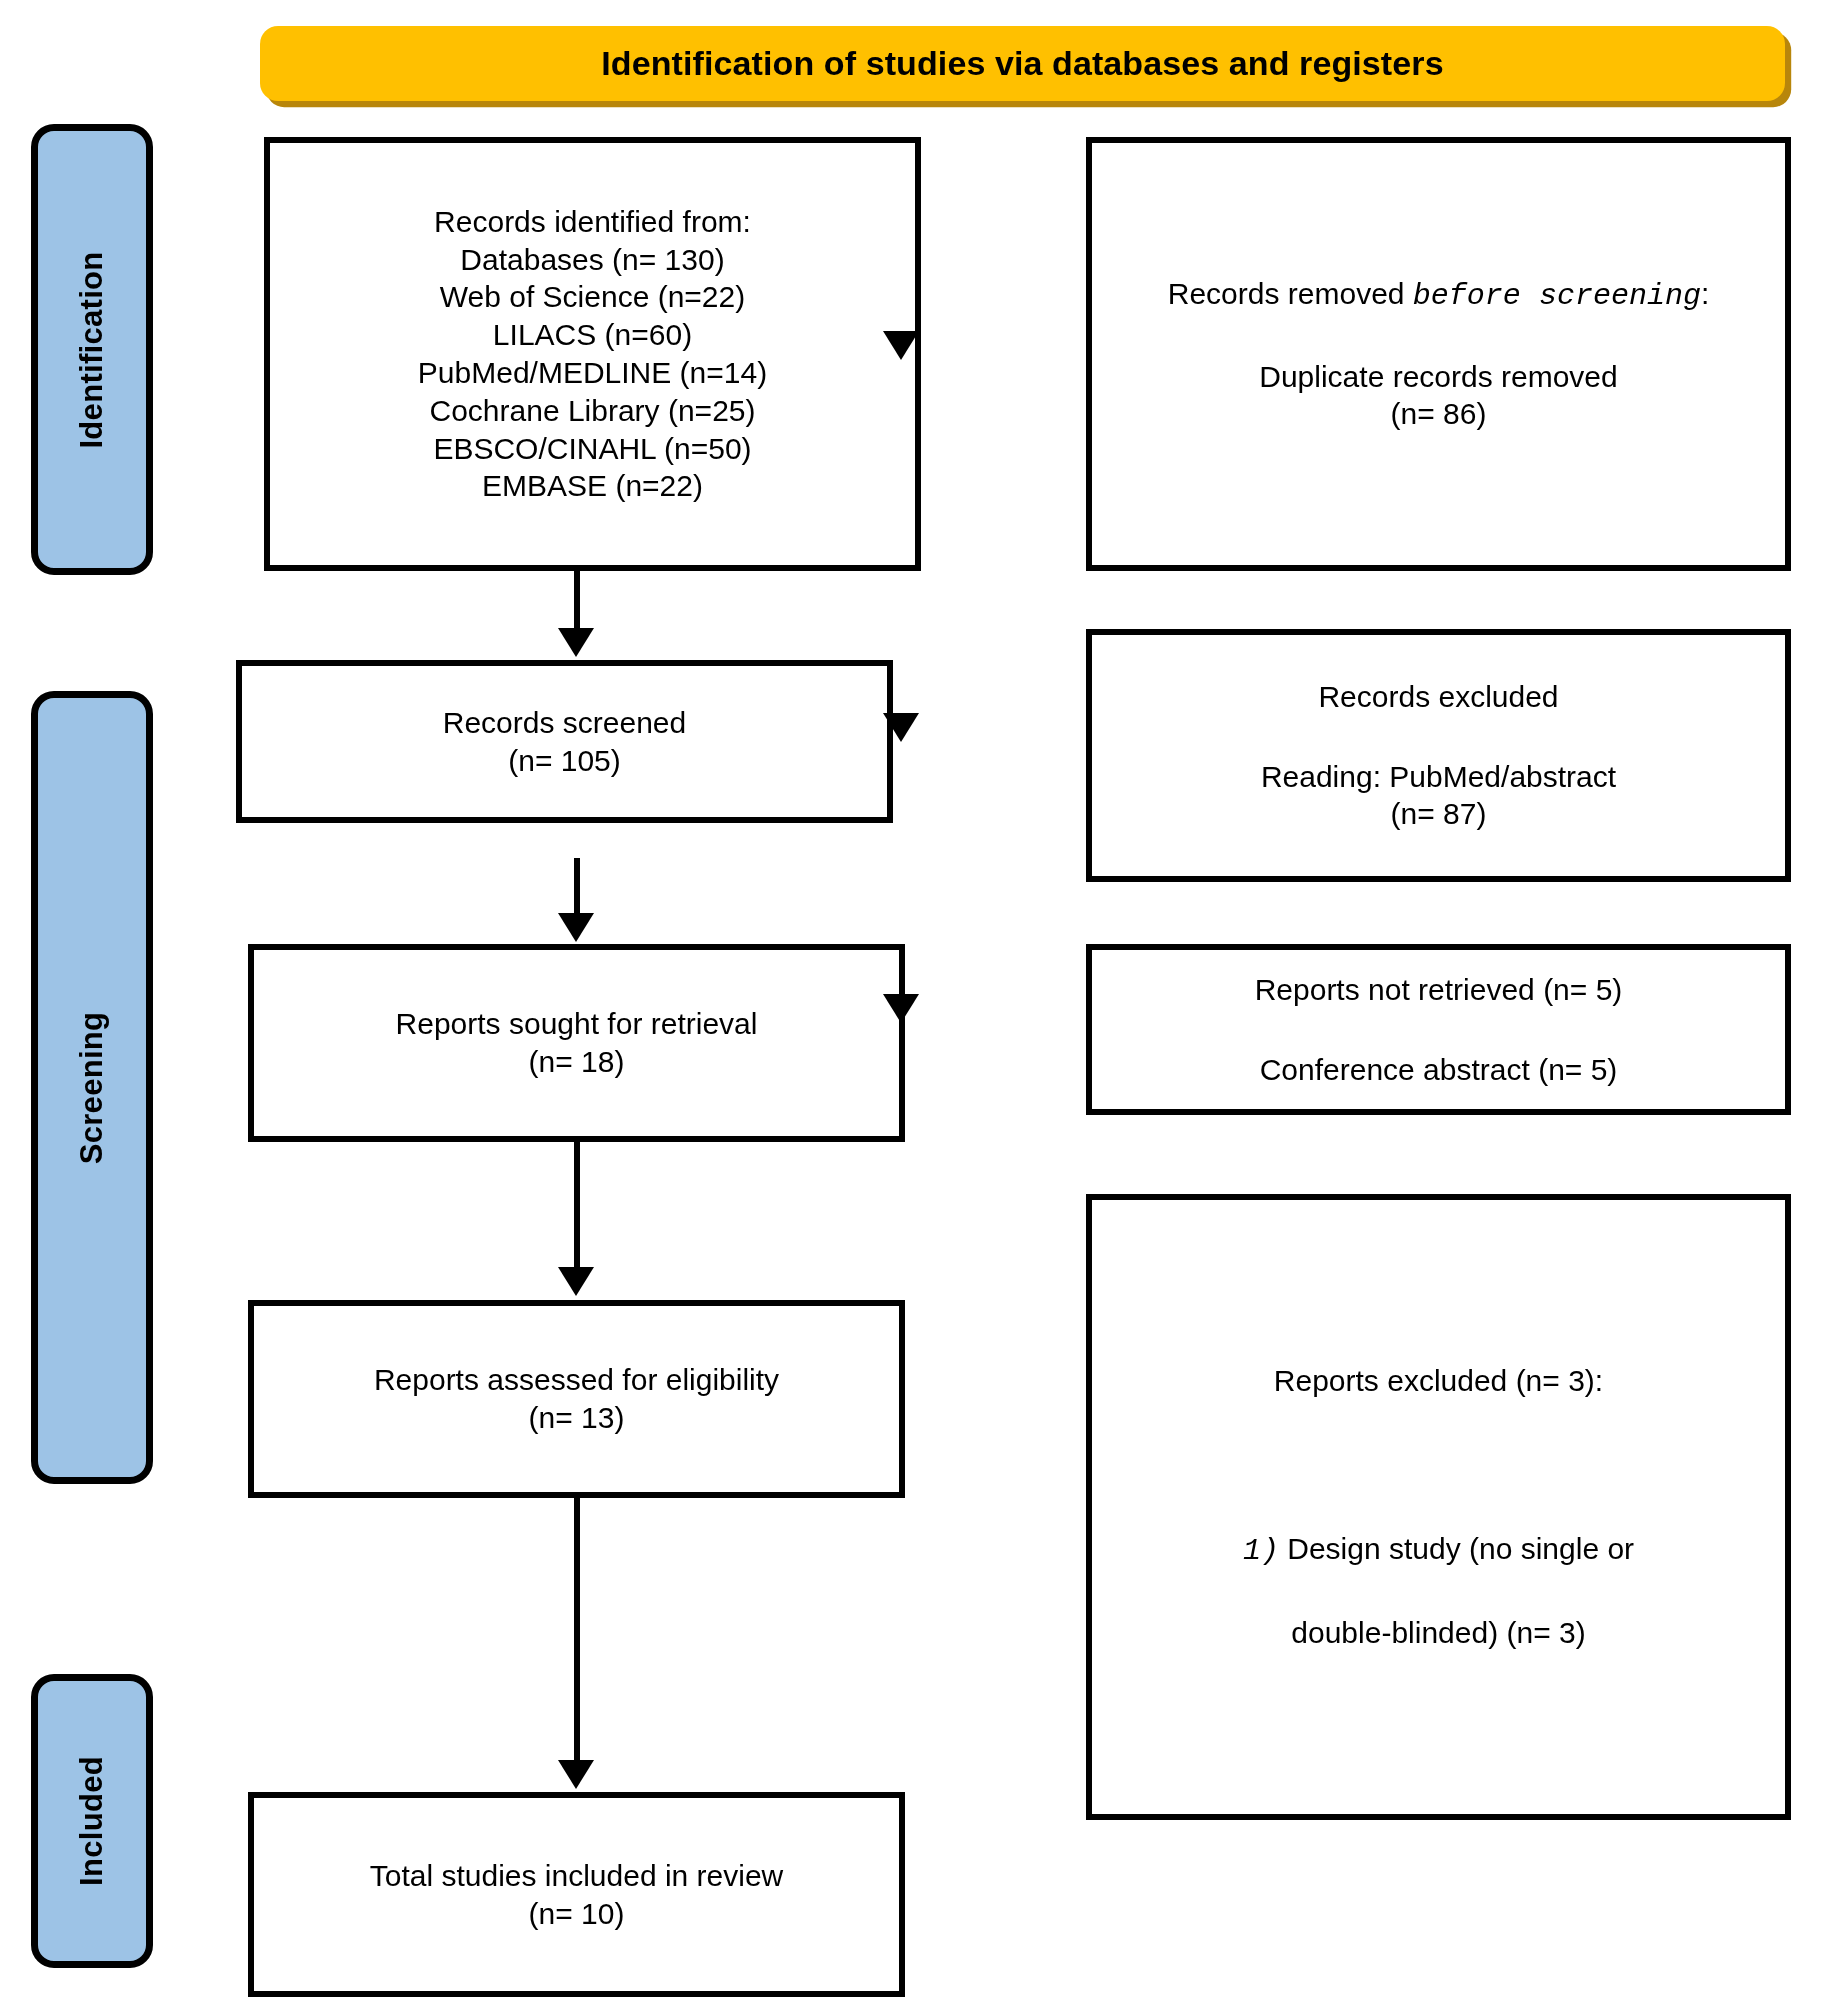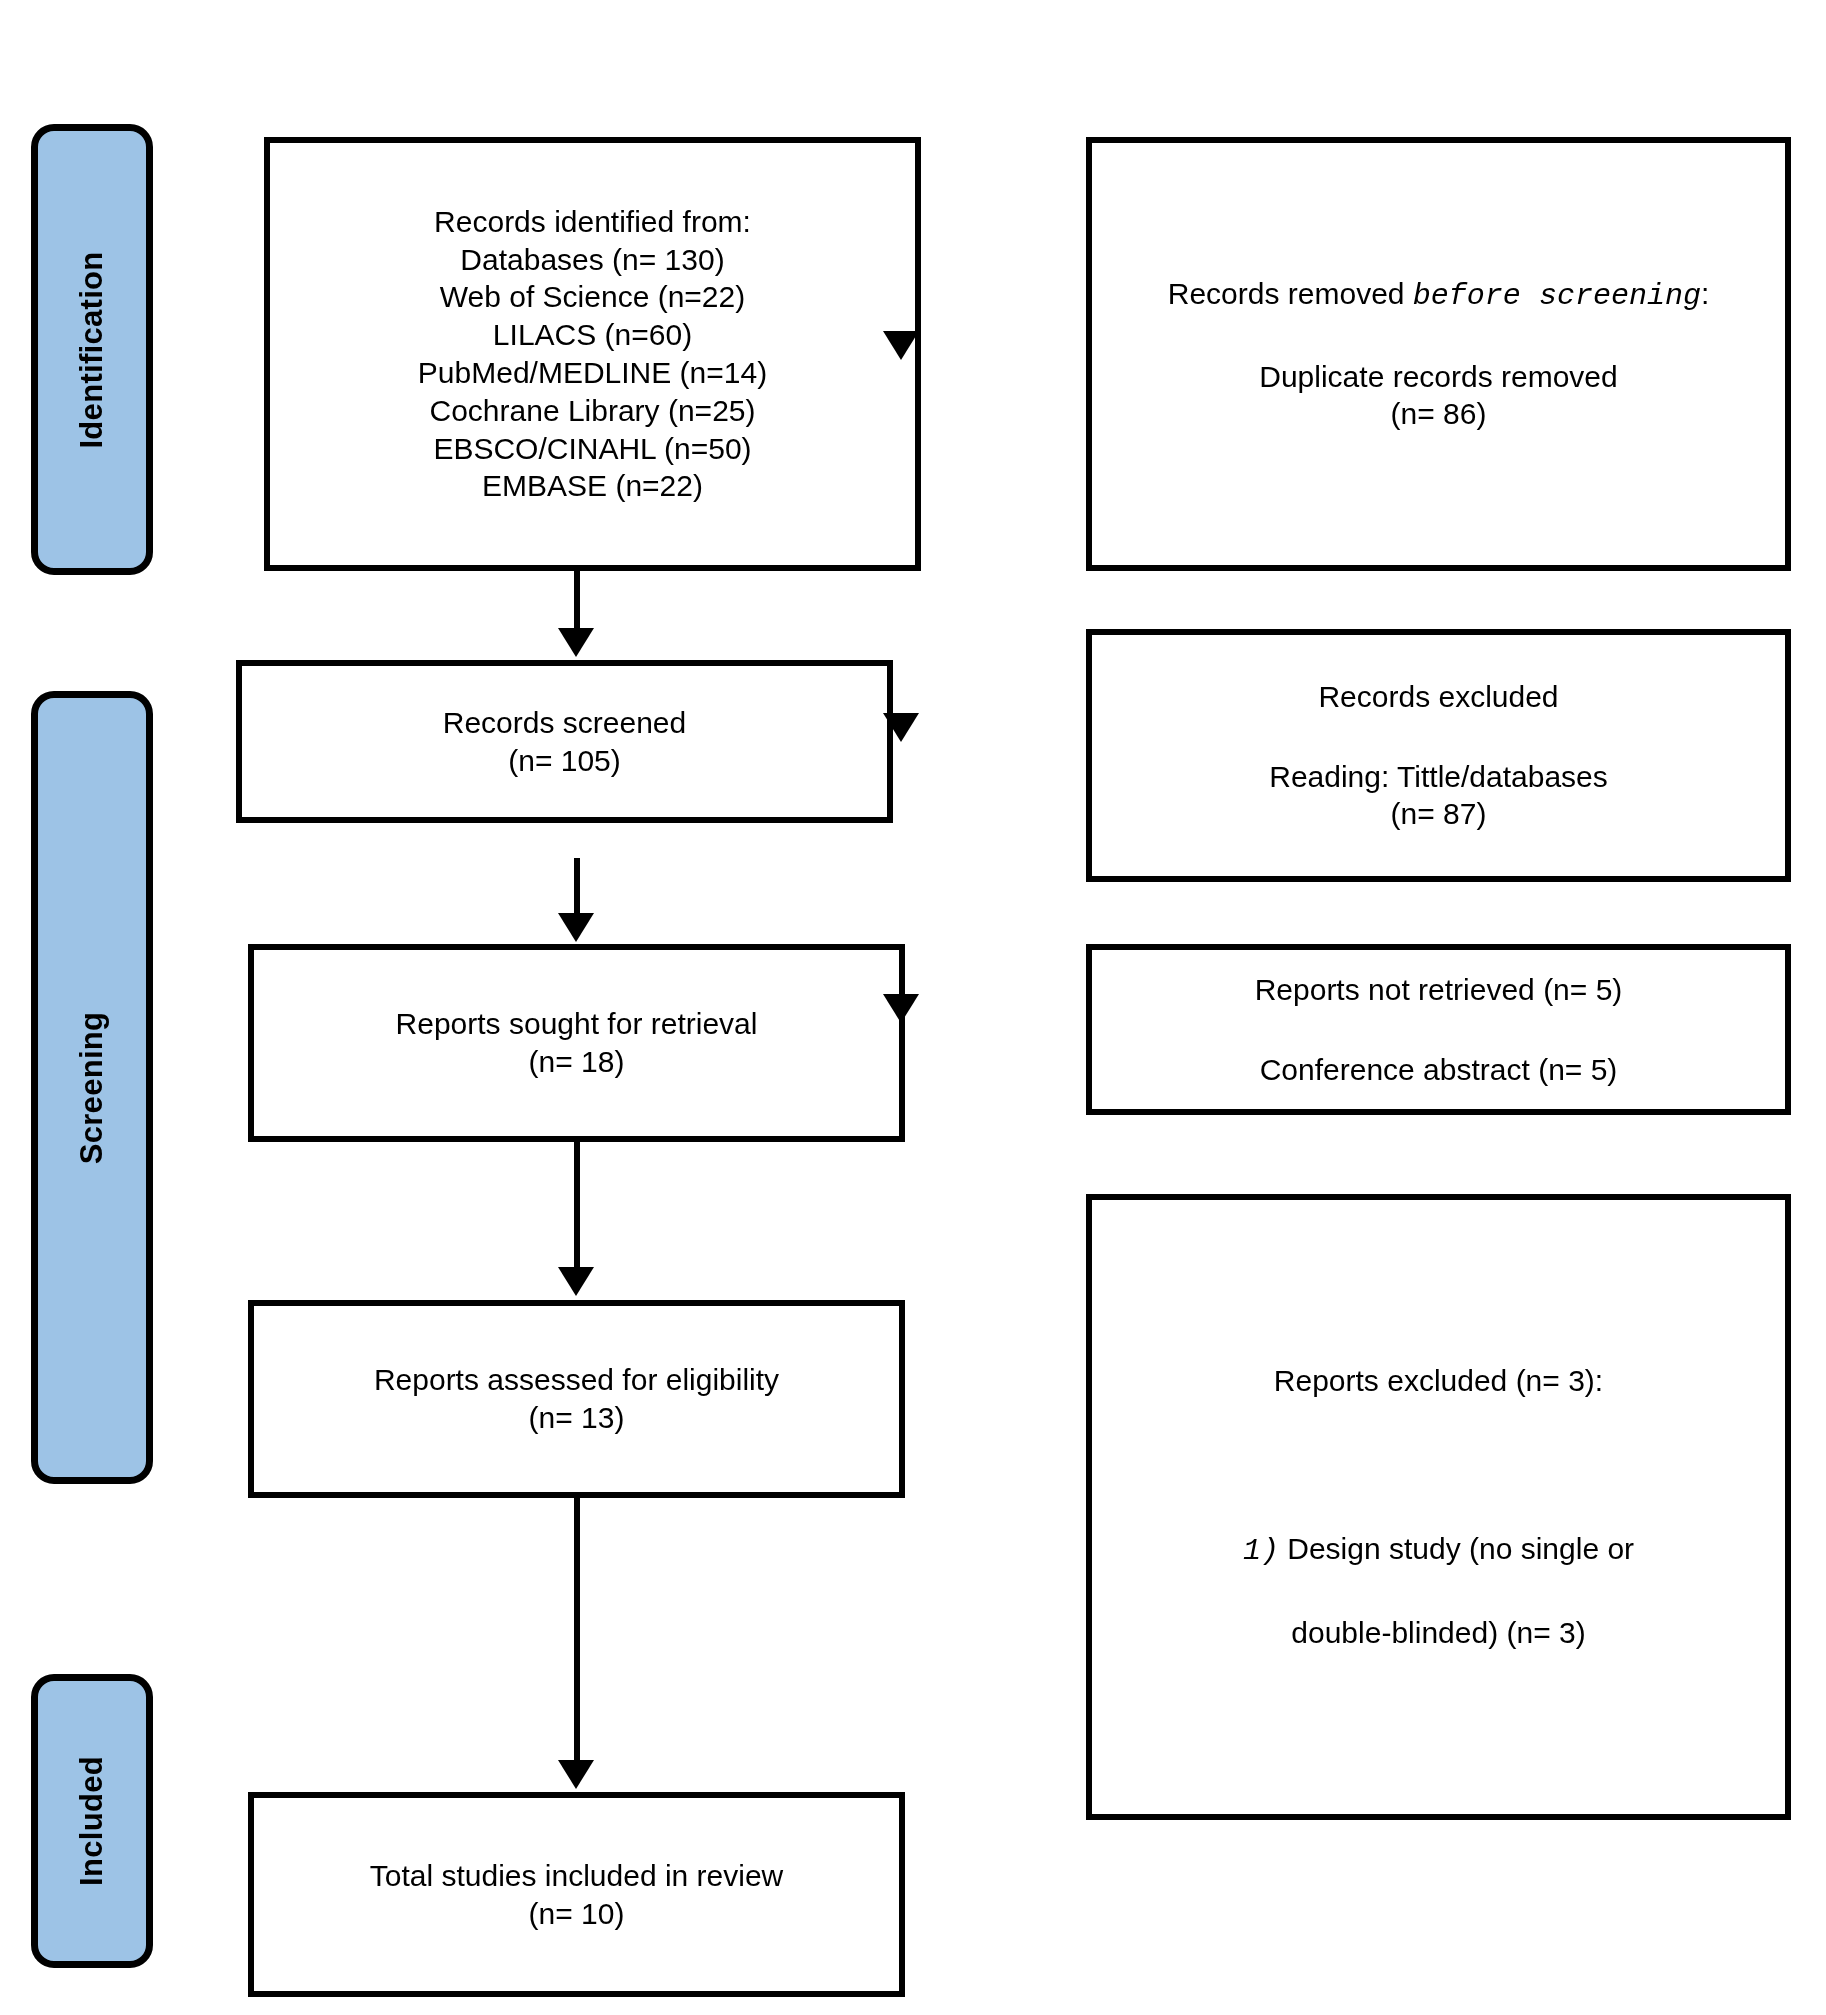--- a/index.html
+++ b/index.html
@@ -144,20 +144,23 @@
   
   #marker-1 { left: 883px; top: 331px;  }
   #marker-2 { left: 883px; top: 713px; }
   #marker-3 { left: 883px; top: 994px; }
 </style>
 </head>
 <body>
 
 <div id="diagram">
 
+  <div class="header-banner">
+    <div class="header-banner-text">Identification of studies via databases and registers</div>
+  </div>
 
   <div class="stage-pill" id="pill-identification">
     <span class="stage-pill-text">Identification</span>
   </div>
   <div class="stage-pill" id="pill-screening">
     <span class="stage-pill-text">Screening</span>
   </div>
   <div class="stage-pill" id="pill-included">
     <span class="stage-pill-text">Included</span>
   </div>
@@ -181,21 +184,21 @@
   </div>
 
   <div class="flow-box" id="box-screened">
     <div class="line">Records screened</div>
     <div class="line">(n= 105)</div>
   </div>
 
   <div class="flow-box" id="box-excluded-1">
     <div class="line">Records excluded</div>
     <div class="gap"></div>
-    <div class="line">Reading: Tittle/databases</div>
+    <div class="line">Reading: PubMed/abstract</div>
     <div class="line">(n= 87)</div>
   </div>
 
   <div class="flow-box" id="box-sought">
     <div class="line">Reports sought for retrieval</div>
     <div class="line">(n= 18)</div>
   </div>
 
   <div class="flow-box" id="box-notretrieved">
     <div class="line">Reports not retrieved (n= 5)</div>

